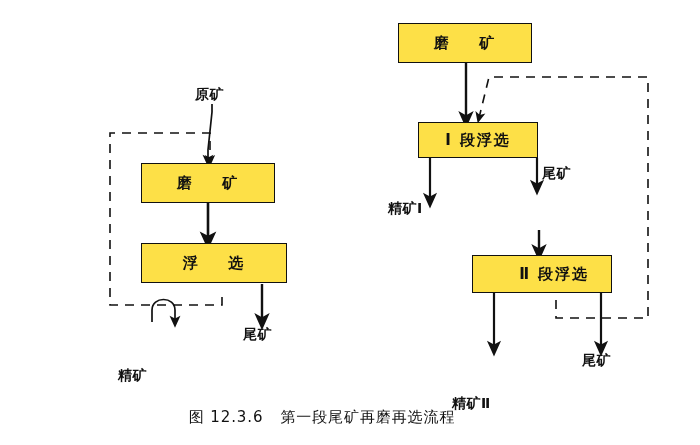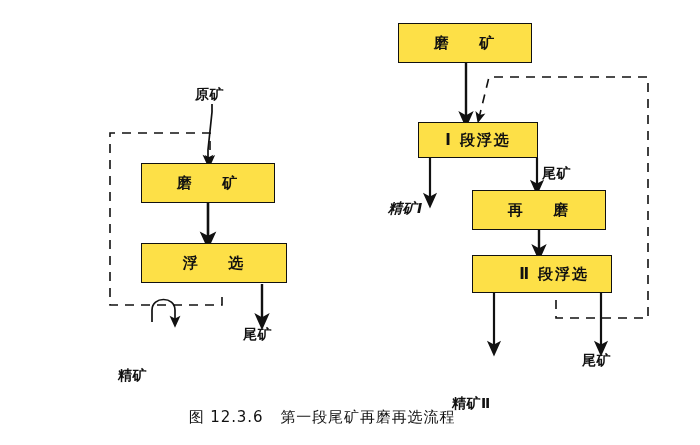--- a/index.html
+++ b/index.html
@@ -107,27 +107,24 @@
   <div class="lbl" style="left:195px; top:86px;">原矿</div>
   <div class="lbl" style="left:118px; top:326px;margin-top:41px;">精矿</div>
   <div class="lbl" style="left:243px; top:326px;">尾矿</div>
 
   <div class="box" style="left:398px; top:23px; width:134px; height:40px;">
     <span class="box-label">磨    矿</span>
   </div>
   <div class="box" style="left:410px; top:122px; width:120px; height:36px;margin-left:8px;">
     <span class="box-label">Ⅰ 段浮选</span>
   </div>
-  <div class="box" style="left:472px; top:190px; width:134px; height:40px;">
-    <span class="box-label">再    磨</span>
-  </div>
   <div class="box" style="left:472px; top:255px; width:140px; height:38px;padding-left:24px;">
     <span class="box-label">Ⅱ 段浮选</span>
   </div>
 
   <div class="lbl" style="left:542px; top:165px;">尾矿</div>
-  <div class="lbl" style="left:388px; top:200px;font-style:italic;">精矿Ⅰ</div>
+  <div class="lbl" style="left:388px; top:200px;">精矿Ⅰ</div>
   <div class="lbl" style="left:452px; top:352px;margin-top:43px;">精矿Ⅱ</div>
   <div class="lbl" style="left:582px; top:352px;">尾矿</div>
 
   <div class="caption" style="top:408px;">图 12.3.6   第一段尾矿再磨再选流程</div>
 
 </div>
 
 </body></html>

